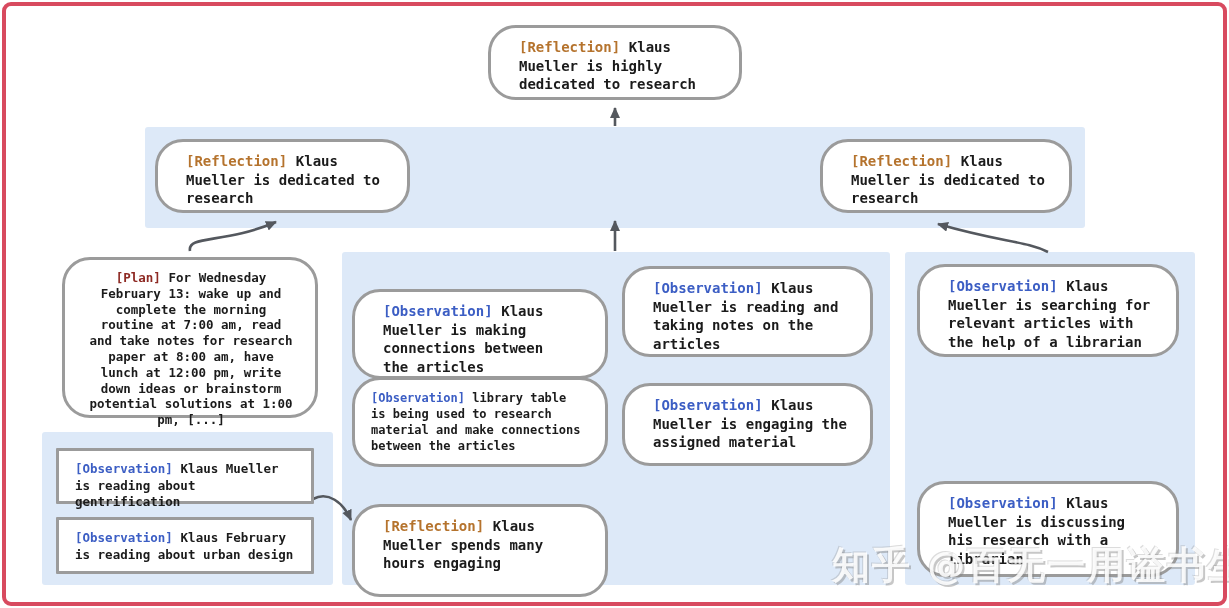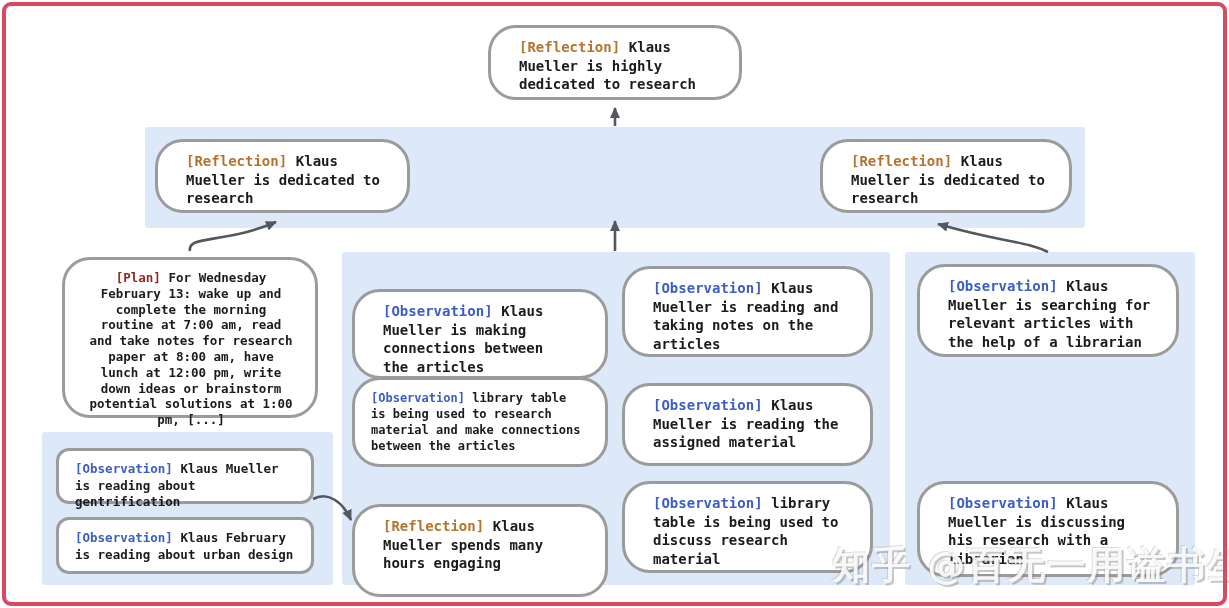--- a/index.html
+++ b/index.html
@@ -39,21 +39,21 @@
   }
   .tag { margin-right: 0.62em; }
   .t-ref  { color: #b5732d; }
   .t-obs  { color: #3c5ec4; }
   .t-plan { color: #8e2a24; }
   .pad-a  { padding-right: 35px; margin-top: 23px; }
   .pad-b  { padding-right: 10px; }
   .pad-r  { padding-right: 20px; padding-left: 28px; }
   .mid    { font-size: 12.5px; line-height: 15.8px; text-align: center; }
   .small  { font-size: 12px; line-height: 16px; padding: 10px 20px 10px 16px; }
-  .obs-sm { font-size: 12.5px; line-height: 16.5px; padding: 10px 14px 10px 16px; border-radius: 13px; }
+  .obs-sm { font-size: 12.5px; line-height: 16.5px; padding: 10px 14px 10px 16px; border-radius: 1px; }
   .plan-box { padding: 10px 20px 10px 22px; }
   svg.arrows { position: absolute; left: 0; top: 0; z-index: 5; }
   .watermark {
     position: absolute;
     left: 832px;
     top: 540px;
     z-index: 40;
     font-family: "DejaVu Sans", "Liberation Sans", sans-serif;
     font-size: 38px;
     font-weight: bold;
@@ -119,24 +119,21 @@
     <span class="tag t-obs">[Observation]</span><span>library table is being used to research material and make connections between the articles</span>
   </div>
   <div class="node pad-a" style="left:352px;top:481px;width:256px;height:93px">
     <span class="tag t-ref">[Reflection]</span><span>Klaus Mueller spends many hours engaging</span>
   </div>
 
   <div class="node pad-b" style="left:622px;top:266px;width:251px;height:91px">
     <span class="tag t-obs">[Observation]</span><span>Klaus Mueller is reading and taking notes on the articles</span>
   </div>
   <div class="node pad-b" style="left:622px;top:383px;width:251px;height:83px">
-    <span class="tag t-obs">[Observation]</span><span>Klaus Mueller is reading the assigned material</span>
-  </div>
-  <div class="node pad-b" style="left:622px;top:481px;width:251px;height:92px">
-    <span class="tag t-obs">[Observation]</span><span>library table is being used to discuss research material</span>
+    <span class="tag t-obs">[Observation]</span><span>Klaus Mueller is engaging the assigned material</span>
   </div>
 
   <div class="node pad-r" style="left:917px;top:264px;width:262px;height:93px">
     <span class="tag t-obs">[Observation]</span><span>Klaus Mueller is searching for relevant articles with the help of a librarian</span>
   </div>
   <div class="node pad-r" style="left:917px;top:481px;width:262px;height:96px">
     <span class="tag t-obs">[Observation]</span><span>Klaus Mueller is discussing his research with a librarian</span>
   </div>
 
   <div class="watermark">知乎 @百无一用谥书生</div>

